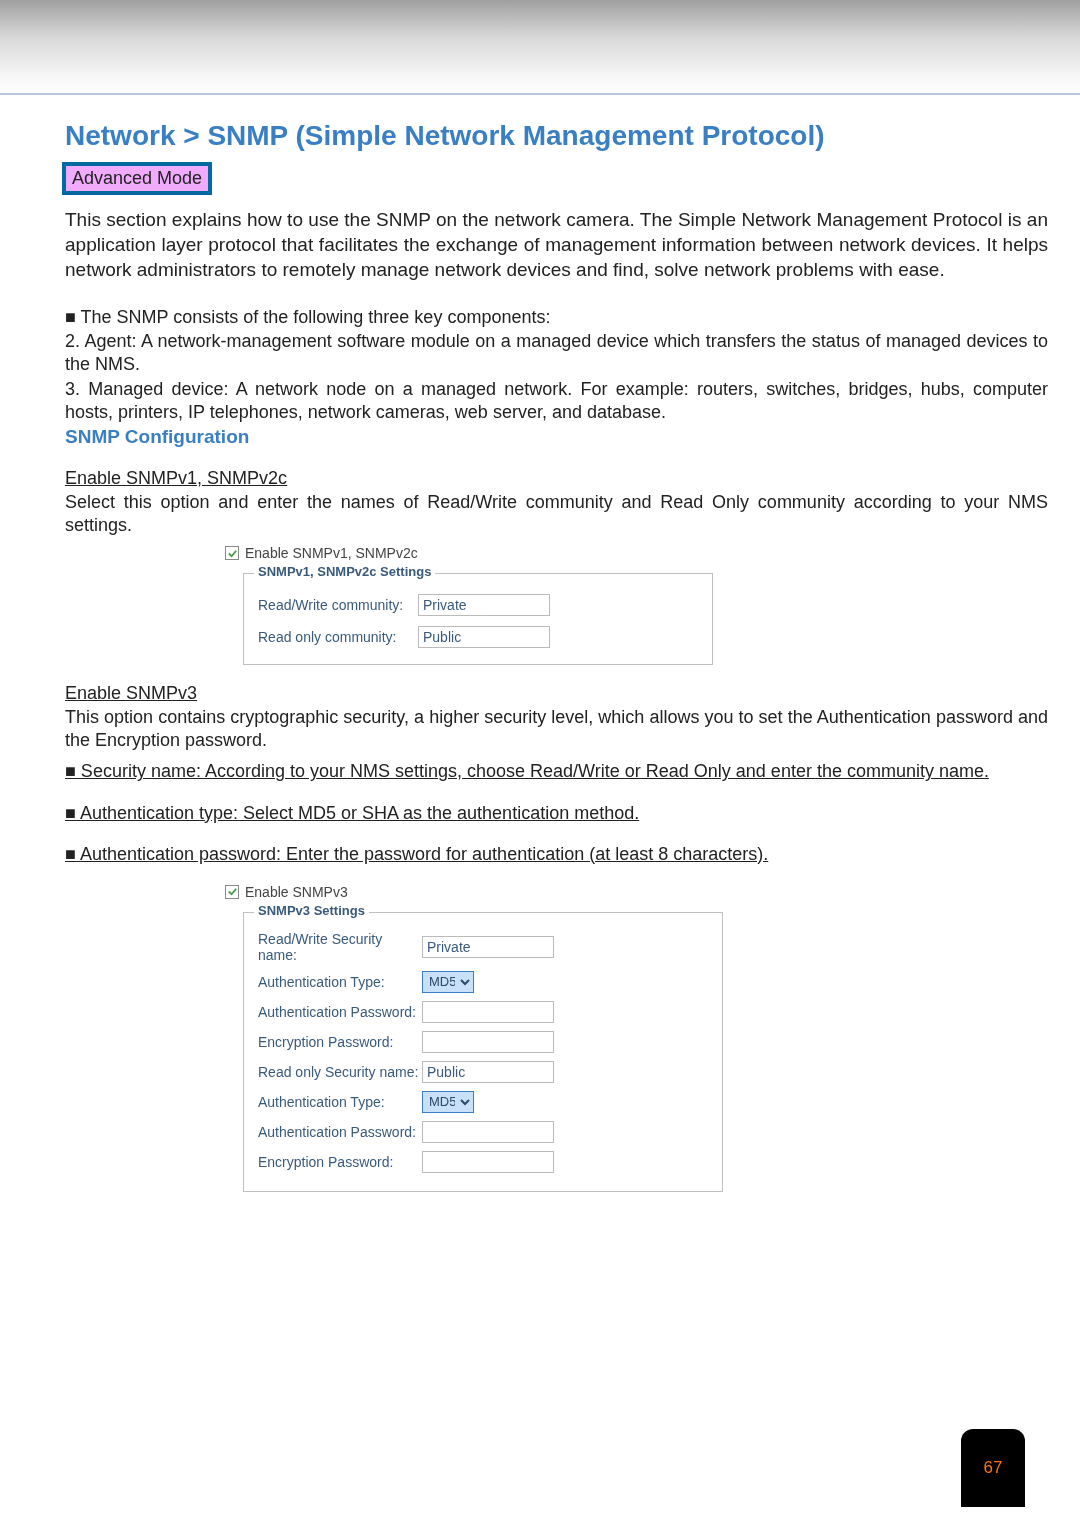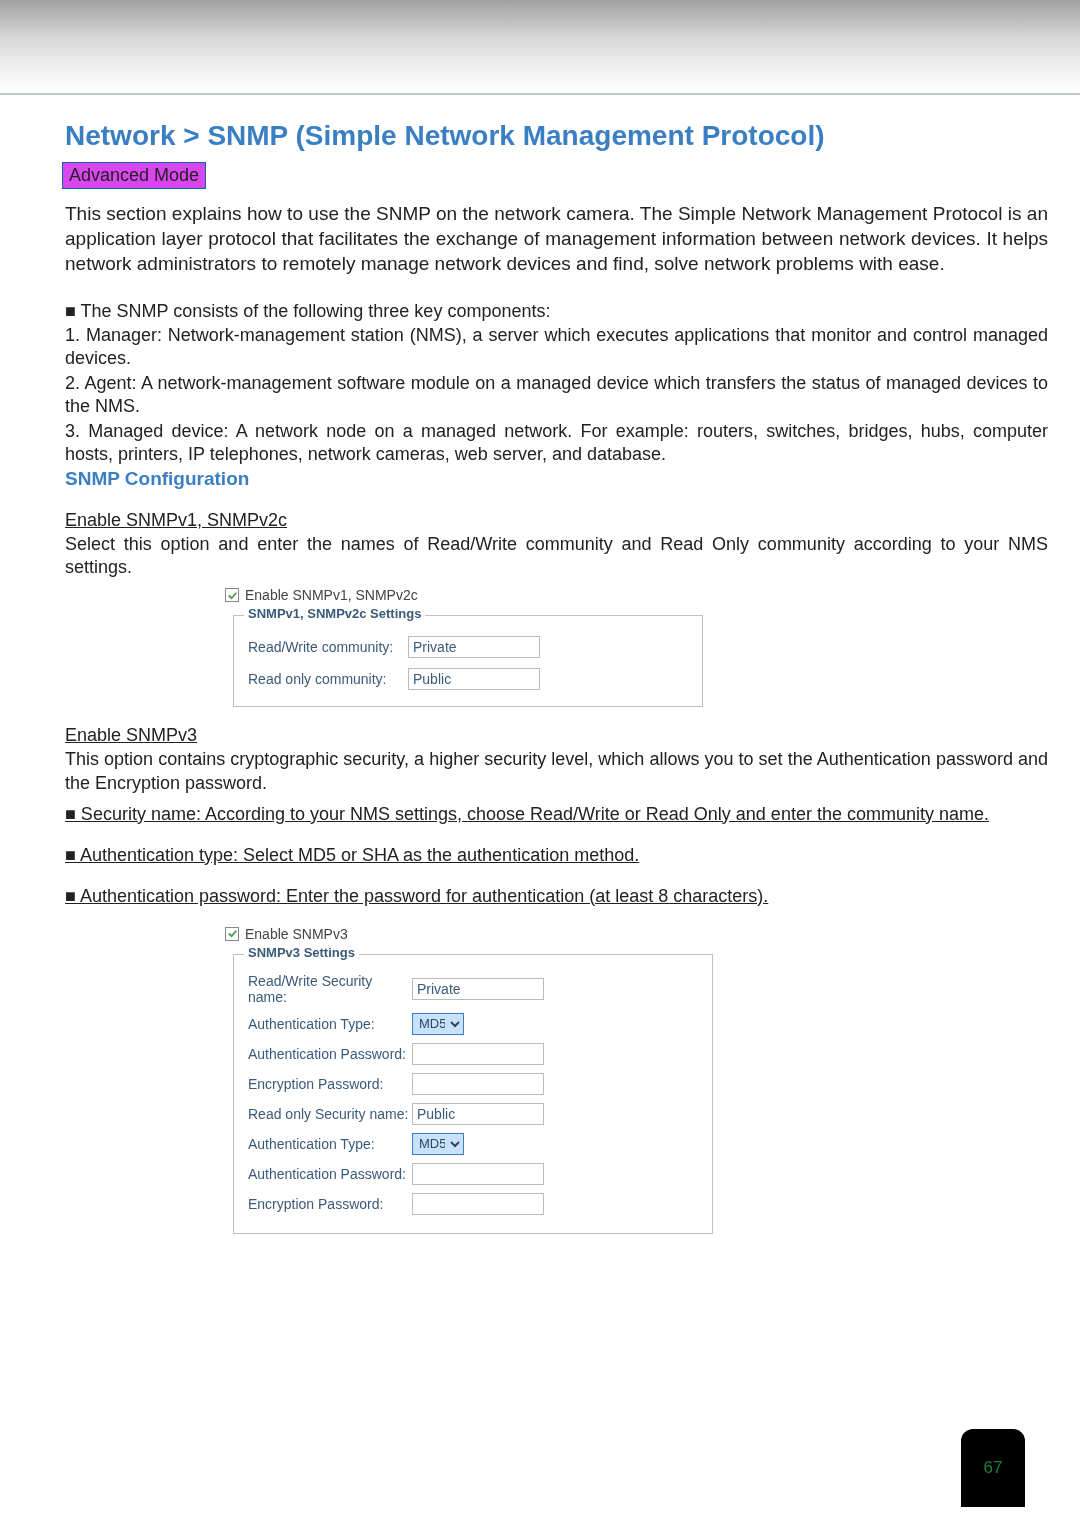--- a/index.html
+++ b/index.html
@@ -23,22 +23,22 @@
       padding: 25px 32px 20px 65px;
     }
     .page-title {
       color: #3a7fc4;
       font-size: 28px;
       font-weight: bold;
       margin-bottom: 10px;
     }
     .mode-badge {
       display: inline-block;
-      background: #d946ef;
-      border: 1px solid #0369a1;
+      background: #f0abfc;
+      border: 4px solid #0369a1;
       padding: 2px 6px;
       font-size: 18px;
       color: #222;
       margin-bottom: 12px;
       margin-left: -3px;
     }
     .intro-text {
       font-size: 19px;
       color: #222;
       text-align: justify;
@@ -105,21 +105,21 @@
       width: 11px;
       height: 11px;
     }
     .checkbox-label {
       font-size: 14px;
       color: #444;
     }
     .fieldset {
       border: 1px solid #c0c0c0;
       padding: 10px 14px 12px 14px;
-      margin-left: 8px;
+      margin-left: 18px;
       width: 470px;
       position: relative;
     }
     .fieldset-legend {
       position: absolute;
       top: -10px;
       left: 10px;
       background: #fff;
       padding: 0 4px;
       font-size: 13px;
@@ -168,21 +168,21 @@
       right: 55px;
       width: 64px;
       height: 78px;
       background: #000;
       border-radius: 12px 12px 0 0;
       display: flex;
       align-items: center;
       justify-content: center;
     }
     .page-number {
-      color: #15803d;
+      color: #f97316;
       font-size: 17px;
     }
     .fieldset.v3 {
       width: 480px;
     }
     .fieldset.v3 .field-label {
       width: 164px;
     }
     .fieldset.v3 .field-row {
       margin-top: 8px;
@@ -193,21 +193,20 @@
 <body>
 
 <div class="top-gradient"></div>
 
 <div class="content">
   <h1 class="page-title">Network &gt; SNMP (Simple Network Management Protocol)</h1>
   <span class="mode-badge">Advanced Mode</span>
   <p class="intro-text">This section explains how to use the SNMP on the network camera. The Simple Network Management Protocol is an application layer protocol that facilitates the exchange of management information between network devices. It helps network administrators to remotely manage network devices and find, solve network problems with ease.</p>
 
   <p class="components-intro">■ The SNMP consists of the following three key components:</p>
-  <p class="component-item"><span>1. Manager: Network-management station (NMS), a server which executes applications that monitor and control managed devices.</span></p>
   <p class="component-item"><span>2. Agent: A network-management software module on a managed device which transfers the status of managed devices to the NMS.</span></p>
   <p class="component-item"><span>3. Managed device: A network node on a managed network. For example: routers, switches, bridges, hubs, computer hosts, printers, IP telephones, network cameras, web server, and database.</span></p>
 
 
   <h2 class="section-heading">SNMP Configuration</h2>
 
   <p class="sub-heading">Enable SNMPv1, SNMPv2c</p>
   <p class="sub-text">Select this option and enter the names of Read/Write community and Read Only community according to your NMS settings.</p>
 
   <div class="screenshot-box">

